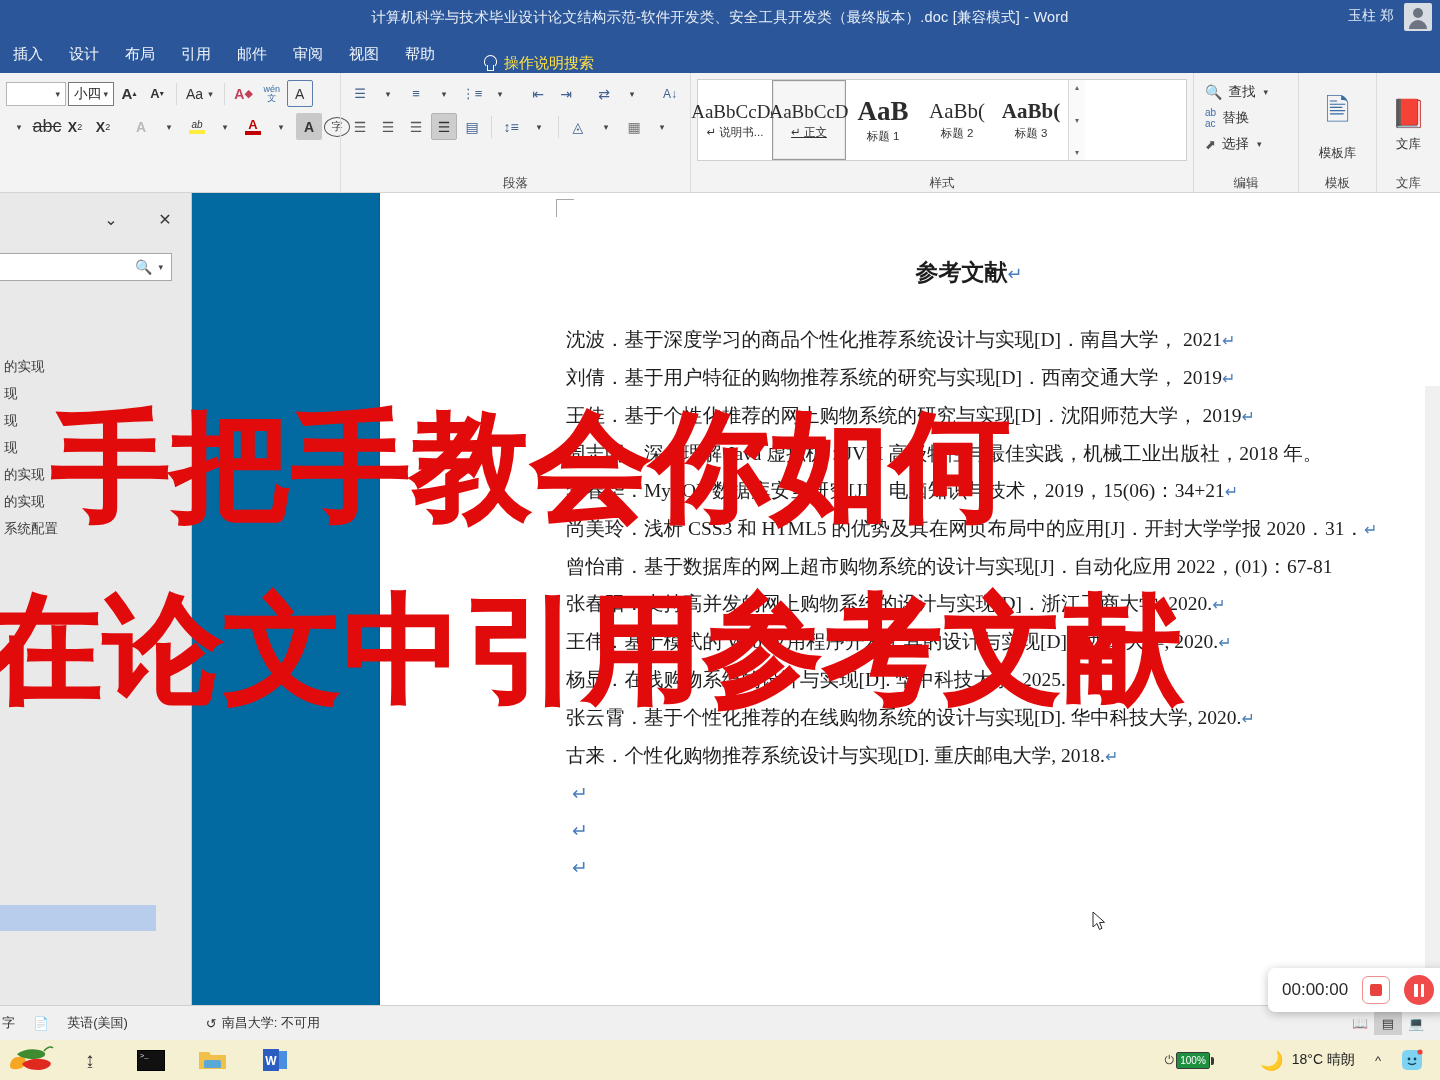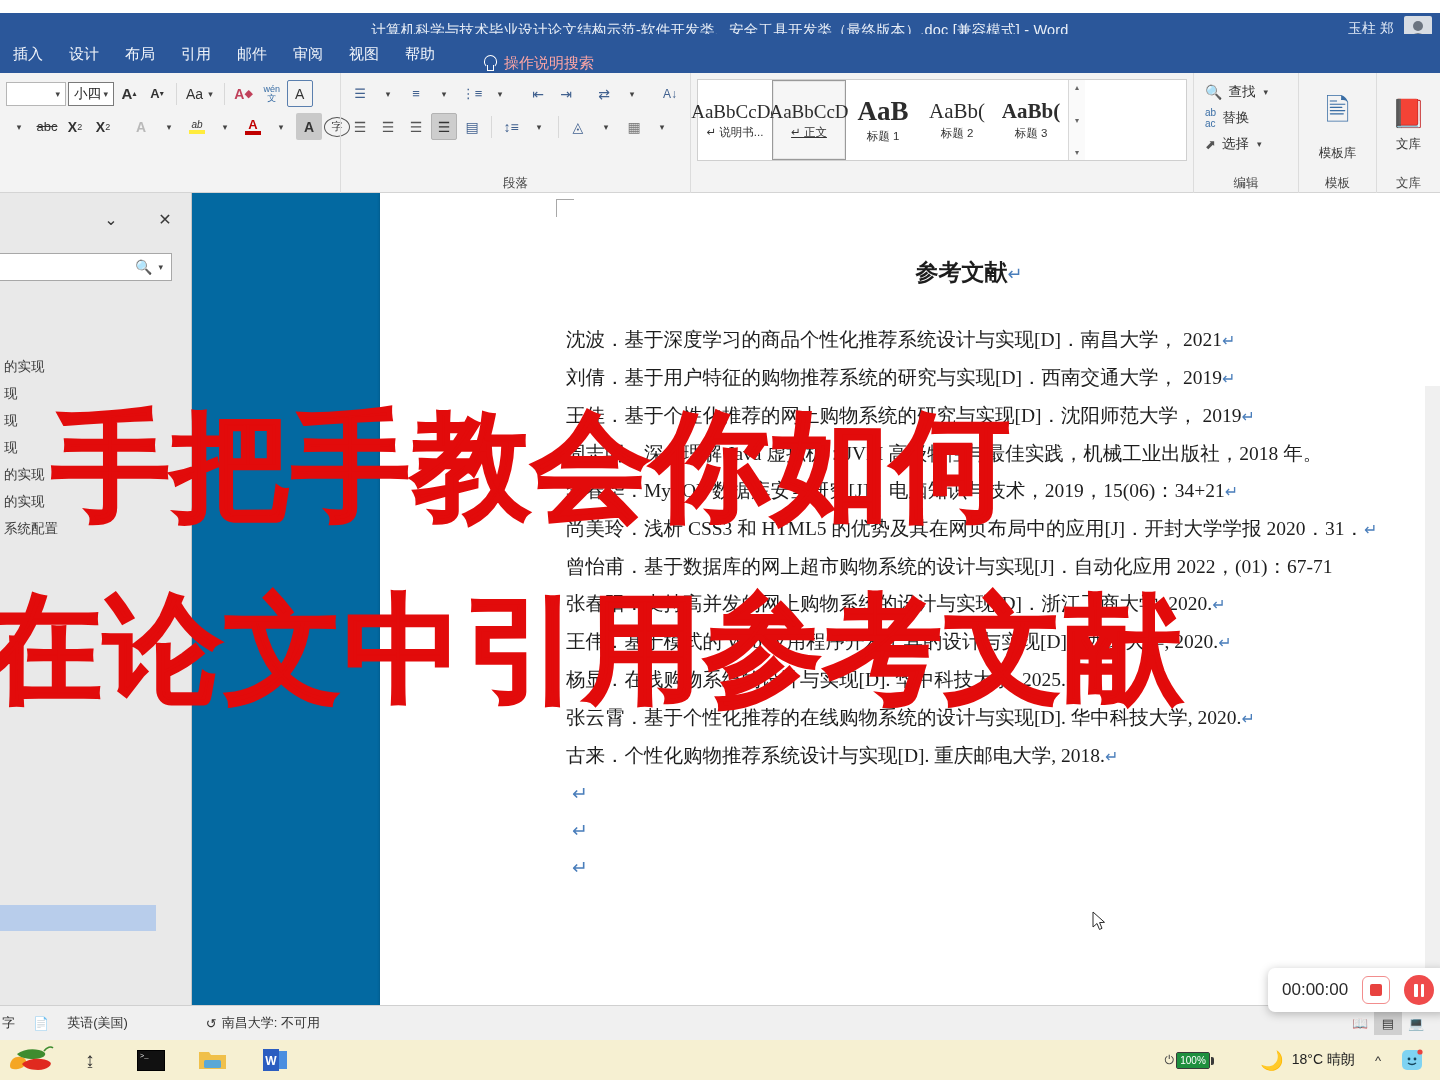--- a/index.html
+++ b/index.html
@@ -6,21 +6,21 @@
   html, body {
     width: 1440px; height: 1080px;
     overflow: hidden;
     font-family: "Liberation Sans", sans-serif;
     background: #fff;
   }
   #app { position: relative; width: 1440px; height: 1080px; }
 
   
   .titlebar {
-    position: absolute; top: 13px; left: 0; width: 1440px; height: 34px;
+    position: absolute; top: 0; left: 0; width: 1440px; height: 34px;
     background: #2b579a; color: #fff;
     display: flex; align-items: center;
   }
   .titlebar-title {
     position: absolute; left: 0; right: 0; text-align: center;
     font-size: 14.5px; color: #e8eef7; letter-spacing: .2px;
   }
   .titlebar-user {
     position: absolute; right: 46px; top: 7px;
     font-size: 14px; color: #dfe8f5;
@@ -42,21 +42,21 @@
   
   .tabrow {
     position: absolute; top: 34px; left: 0; width: 1440px; height: 39px;
     background: #2b579a; color: #fff;
     display: flex; align-items: flex-end;
   }
   .tab {
     font-size: 15px; color: #f0f4fa; padding: 0 13px; line-height: 39px;
     cursor: default;
   }
-  .tellme { display: flex; align-items: center; gap: 7px; margin-left: 34px; font-size: 15px; color: #fca5a5; }
+  .tellme { display: flex; align-items: center; gap: 7px; margin-left: 34px; font-size: 15px; color: #fde047; }
   .bulb { width: 15px; height: 18px; position: relative; display: inline-block; }
   .bulb:before {
     content: ""; position: absolute; top: 0; left: 2px; width: 11px; height: 11px;
     border: 1.6px solid #fff; border-radius: 50% 50% 45% 45%; border-bottom-color: transparent;
   }
   .bulb:after {
     content: ""; position: absolute; bottom: 2px; left: 5px; width: 5px; height: 5px;
     border-left: 1.6px solid #fff; border-right: 1.6px solid #fff; border-bottom: 1.6px solid #fff;
   }
 
@@ -308,21 +308,21 @@
           <div class="btn" style="flex-direction:column;line-height:9px;font-size:9px;color:#3a6ea5">
               <span>wén</span>
               <span>文</span>
             </div>
           <div class="btn" style="border:1px solid #5a7fae">A</div>
         </div>
         <div class="rrow">
           <div class="btn">
               <span class="chev">▾</span>
             </div>
-          <div class="btn" style="text-decoration:line-through;font-size:13px">abc</div>
+          <div class="btn" style="text-decoration:line-through;font-size:18px">abc</div>
           <div class="btn">
               <b>X</b>
               <sub style="font-size:9px">2</sub>
             </div>
           <div class="btn">
               <b>X</b>
               <sup style="font-size:9px">2</sup>
             </div>
           <div class="sep"></div>
           <div class="btn" style="color:#b9b9b9">
@@ -429,20 +429,21 @@
             <span class="gal-prev med2">AaBb(</span>
             <span class="gal-name">标题 3</span>
           </div>
           <div class="gal-scroll">
             <div>▴</div>
             <div>▾</div>
             <div>▾</div>
           </div>
         </div>
       </div>
+      <div class="rgroup-label">样式</div>
     </div>
 
     <div class="rgroup" style="width:105px">
       <div class="rgroup-body" style="padding-top:6px">
         <div class="edit-item">
           <span style="color:#3a6ea5;font-size:14px">🔍</span>
           <span>查找</span>
           <span class="chev">▾</span>
         </div>
         <div class="edit-item">
@@ -511,21 +512,21 @@
           <span>参考文献</span><span class="pilcrow">↵</span>
         </div>
 
         <div class="doc-body">
           <div class="ref-line"><span>沈波．基于深度学习的商品个性化推荐系统设计与实现[D]．南昌大学， 2021</span><span class="pil">↵</span></div>
           <div class="ref-line"><span>刘倩．基于用户特征的购物推荐系统的研究与实现[D]．西南交通大学， 2019</span><span class="pil">↵</span></div>
           <div class="ref-line"><span>王佳．基于个性化推荐的网上购物系统的研究与实现[D]．沈阳师范大学， 2019</span><span class="pil">↵</span></div>
           <div class="ref-line"><span>周志明．深入理解 Java 虚拟机：JVM 高级特性与最佳实践，机械工业出版社，2018 年。</span></div>
           <div class="ref-line"><span>李春华．MySQL 数据库安全研究[J]．电脑知识与技术，2019，15(06)：34+21</span><span class="pil">↵</span></div>
           <div class="ref-line"><span>尚美玲．浅析 CSS3 和 HTML5 的优势及其在网页布局中的应用[J]．开封大学学报 2020．31．</span><span class="pil">↵</span></div>
-          <div class="ref-line"><span>曾怡甫．基于数据库的网上超市购物系统的设计与实现[J]．自动化应用 2022，(01)：67-71</span></div>
+          <div class="ref-line"><span>曾怡甫．基于数据库的网上超市购物系统的设计与实现[J]．自动化应用 2022，(01)：67-81</span></div>
           <div class="ref-line"><span>张春阳．支持高并发的网上购物系统的设计与实现[D]．浙江工商大学, 2020.</span><span class="pil">↵</span></div>
           <div class="ref-line"><span>王伟．基于模式的 Web 应用程序开发工具的设计与实现[D]．西北大学, 2020.</span><span class="pil">↵</span></div>
           <div class="ref-line"><span>杨显．在线购物系统的设计与实现[D]. 华中科技大学, 2025.</span><span class="pil">↵</span></div>
           <div class="ref-line"><span>张云霄．基于个性化推荐的在线购物系统的设计与实现[D]. 华中科技大学, 2020.</span><span class="pil">↵</span></div>
           <div class="ref-line"><span>古来．个性化购物推荐系统设计与实现[D]. 重庆邮电大学, 2018.</span><span class="pil">↵</span></div>
           <div class="empty-line">↵</div>
           <div class="empty-line">↵</div>
           <div class="empty-line">↵</div>
         </div>
       </div>

